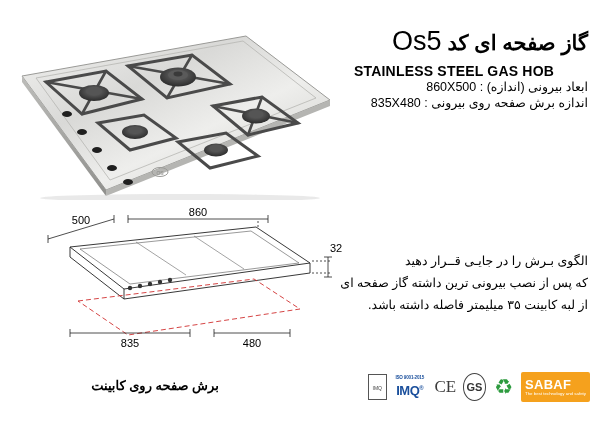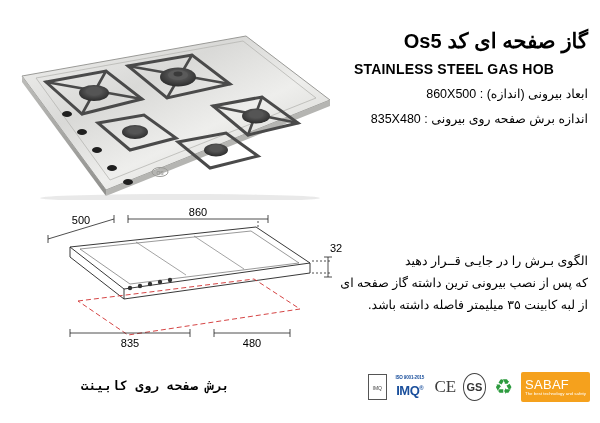--- a/index.html
+++ b/index.html
@@ -40,34 +40,33 @@
   }
   .model-line {
     font-size: 21px;
     font-weight: bold;
     color: #000;
     letter-spacing: 0px;
     line-height: 26px;
     white-space: nowrap;
   }
   .model-line .model-code {
-    font-size: 20px;
-    font-weight: bold;
+    font-size: 27px;
+    font-weight: normal;
   }
   .subtitle {
     margin-top: 7px;
     font-size: 14px;
     font-weight: bold;
     color: #000;
     direction: ltr;
     text-align: center;
     letter-spacing: 0.2px;
   }
   .spec-row {
-    margin-top: 9px;
     font-size: 12.5px;
     color: #000;
     line-height: 16px;
     white-space: nowrap;
   }
   .spec-row .val {
     direction: ltr;
     unicode-bidi: embed;
   }
 
@@ -98,21 +97,20 @@
   .caption {
     position: absolute;
     left: 55px;
     top: 378px;
     width: 200px;
     text-align: center;
     direction: rtl;
     font-size: 13px;
     font-weight: bold;
     color: #000;
-    font-family: Liberation Mono, monospace;
   }
 
   
   .logos {
     position: absolute;
     left: 368px;
     top: 370px;
     width: 222px;
     height: 34px;
     display: flex;
@@ -172,21 +170,21 @@
   .logo-sabaf {
     width: 74px;
     flex-direction: column;
     align-items: flex-start;
     background: #f5a11d;
     border-radius: 2px;
     padding: 2px 4px;
   }
   .sabaf-name {
     font-size: 13px;
-    font-weight: normal;
+    font-weight: bold;
     color: #ffffff;
     line-height: 13px;
     letter-spacing: 0.3px;
   }
   .sabaf-tag {
     font-size: 4.4px;
     color: #ffffff;
     line-height: 6px;
     white-space: nowrap;
   }

